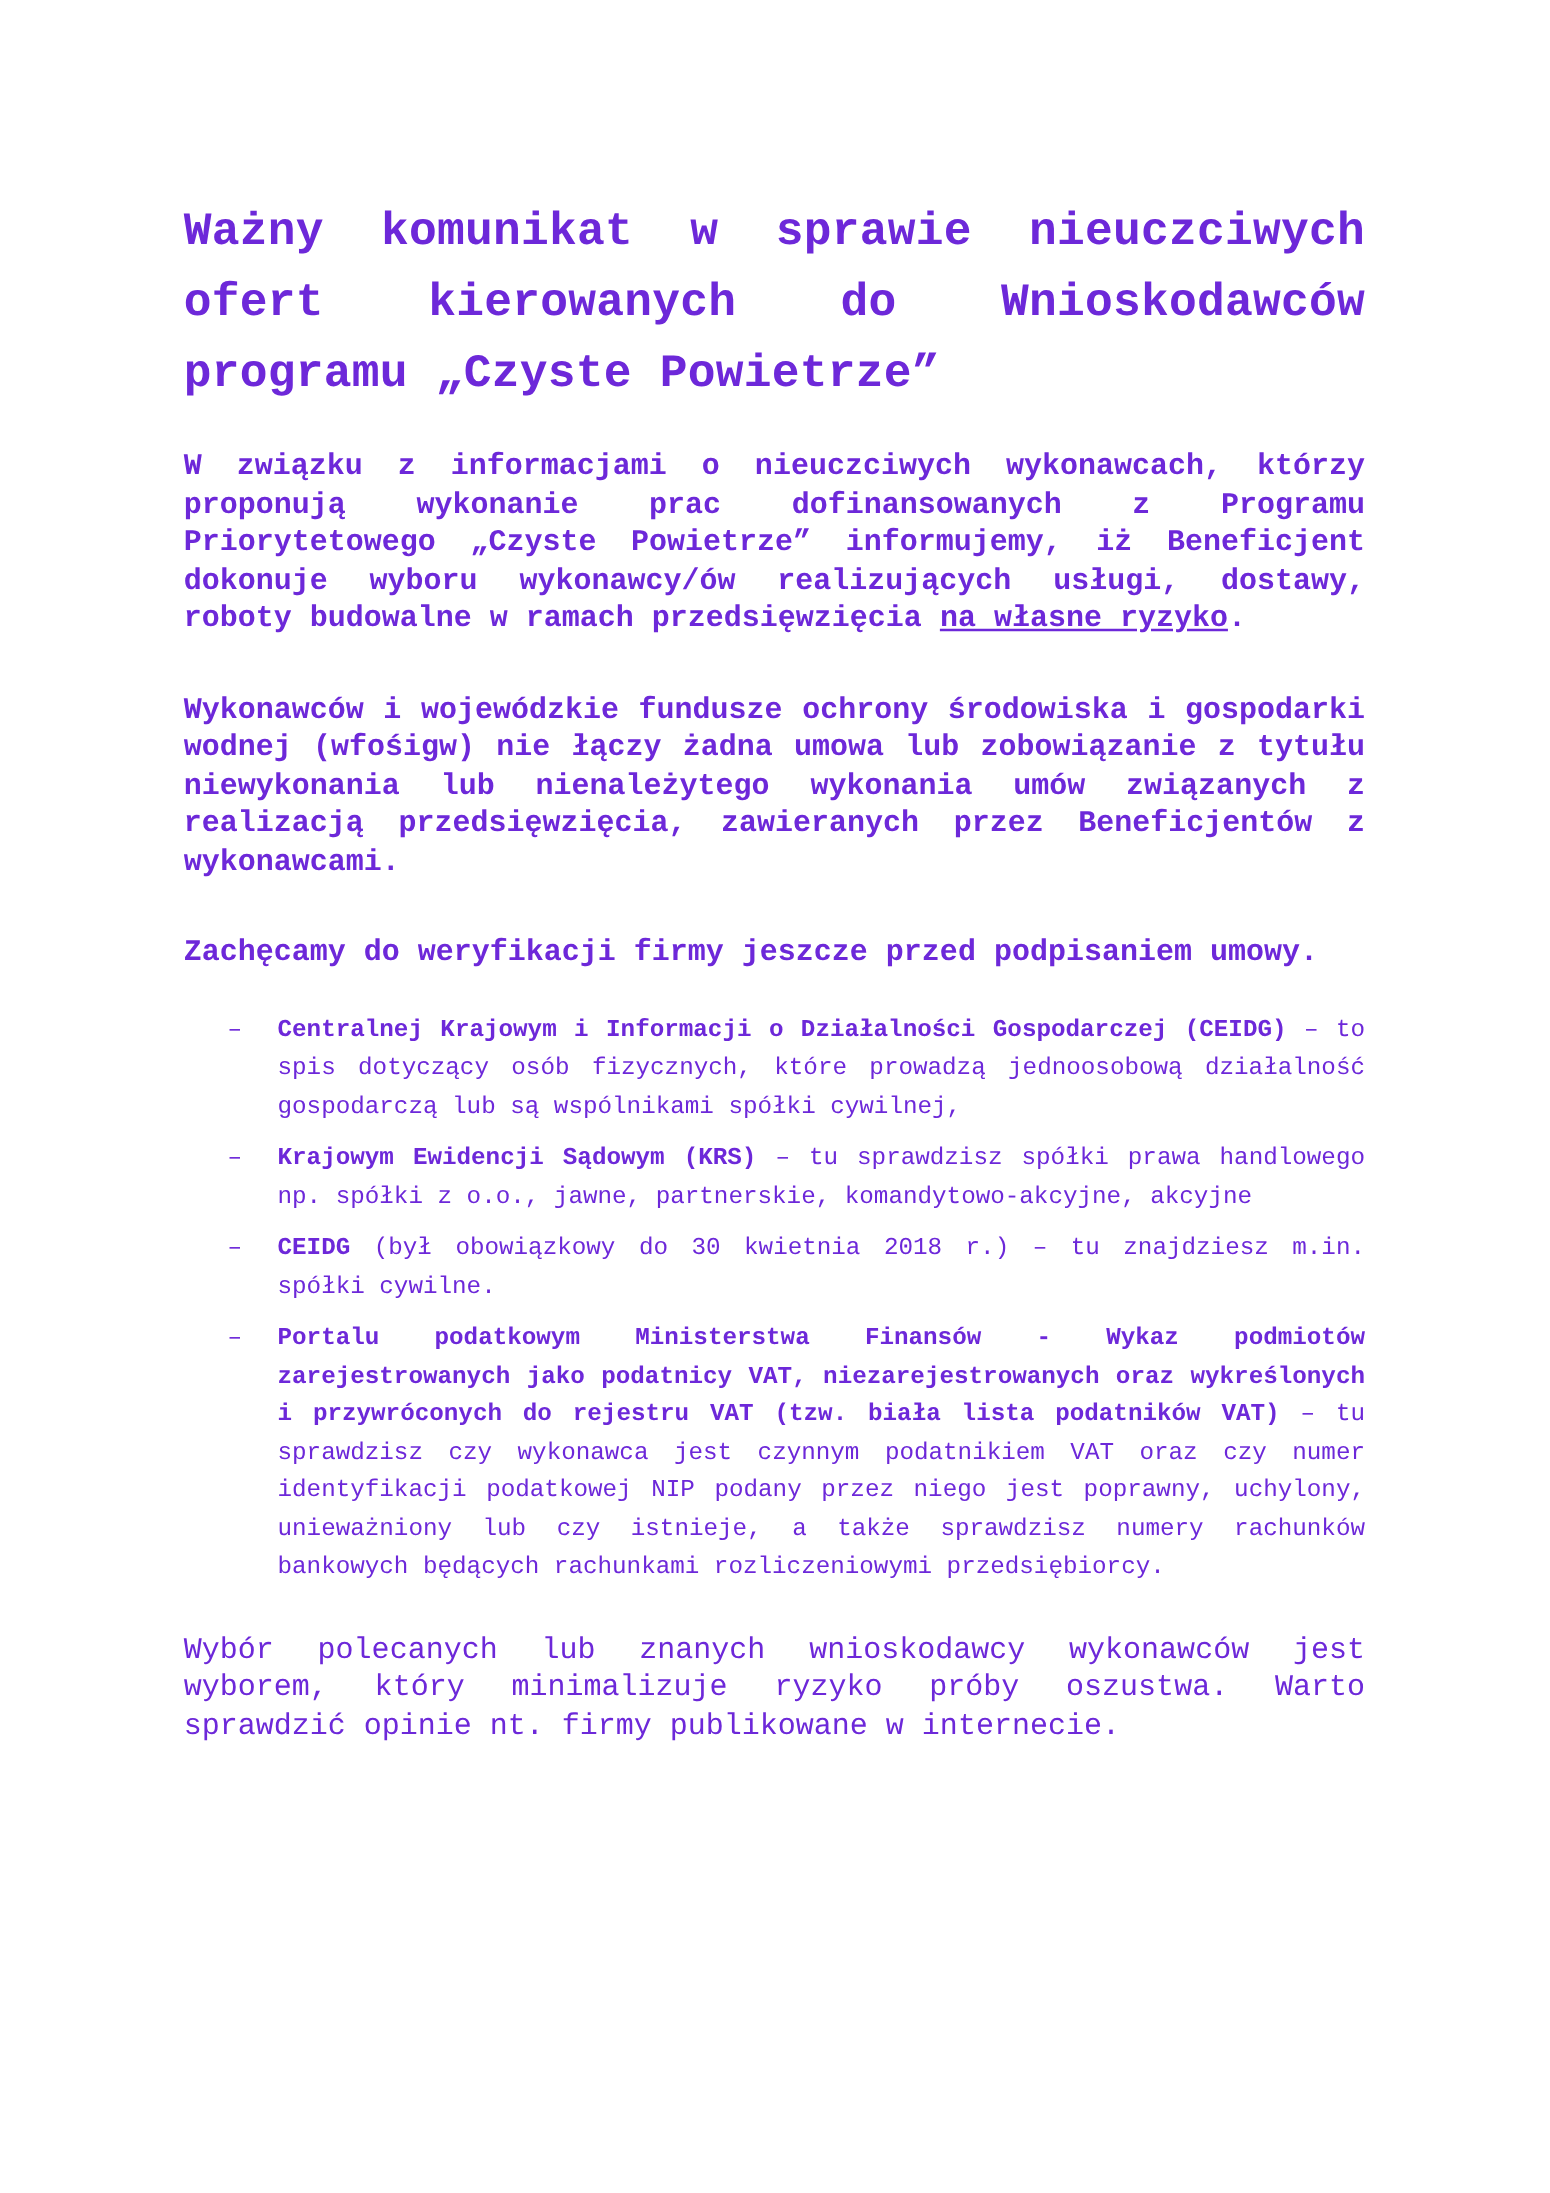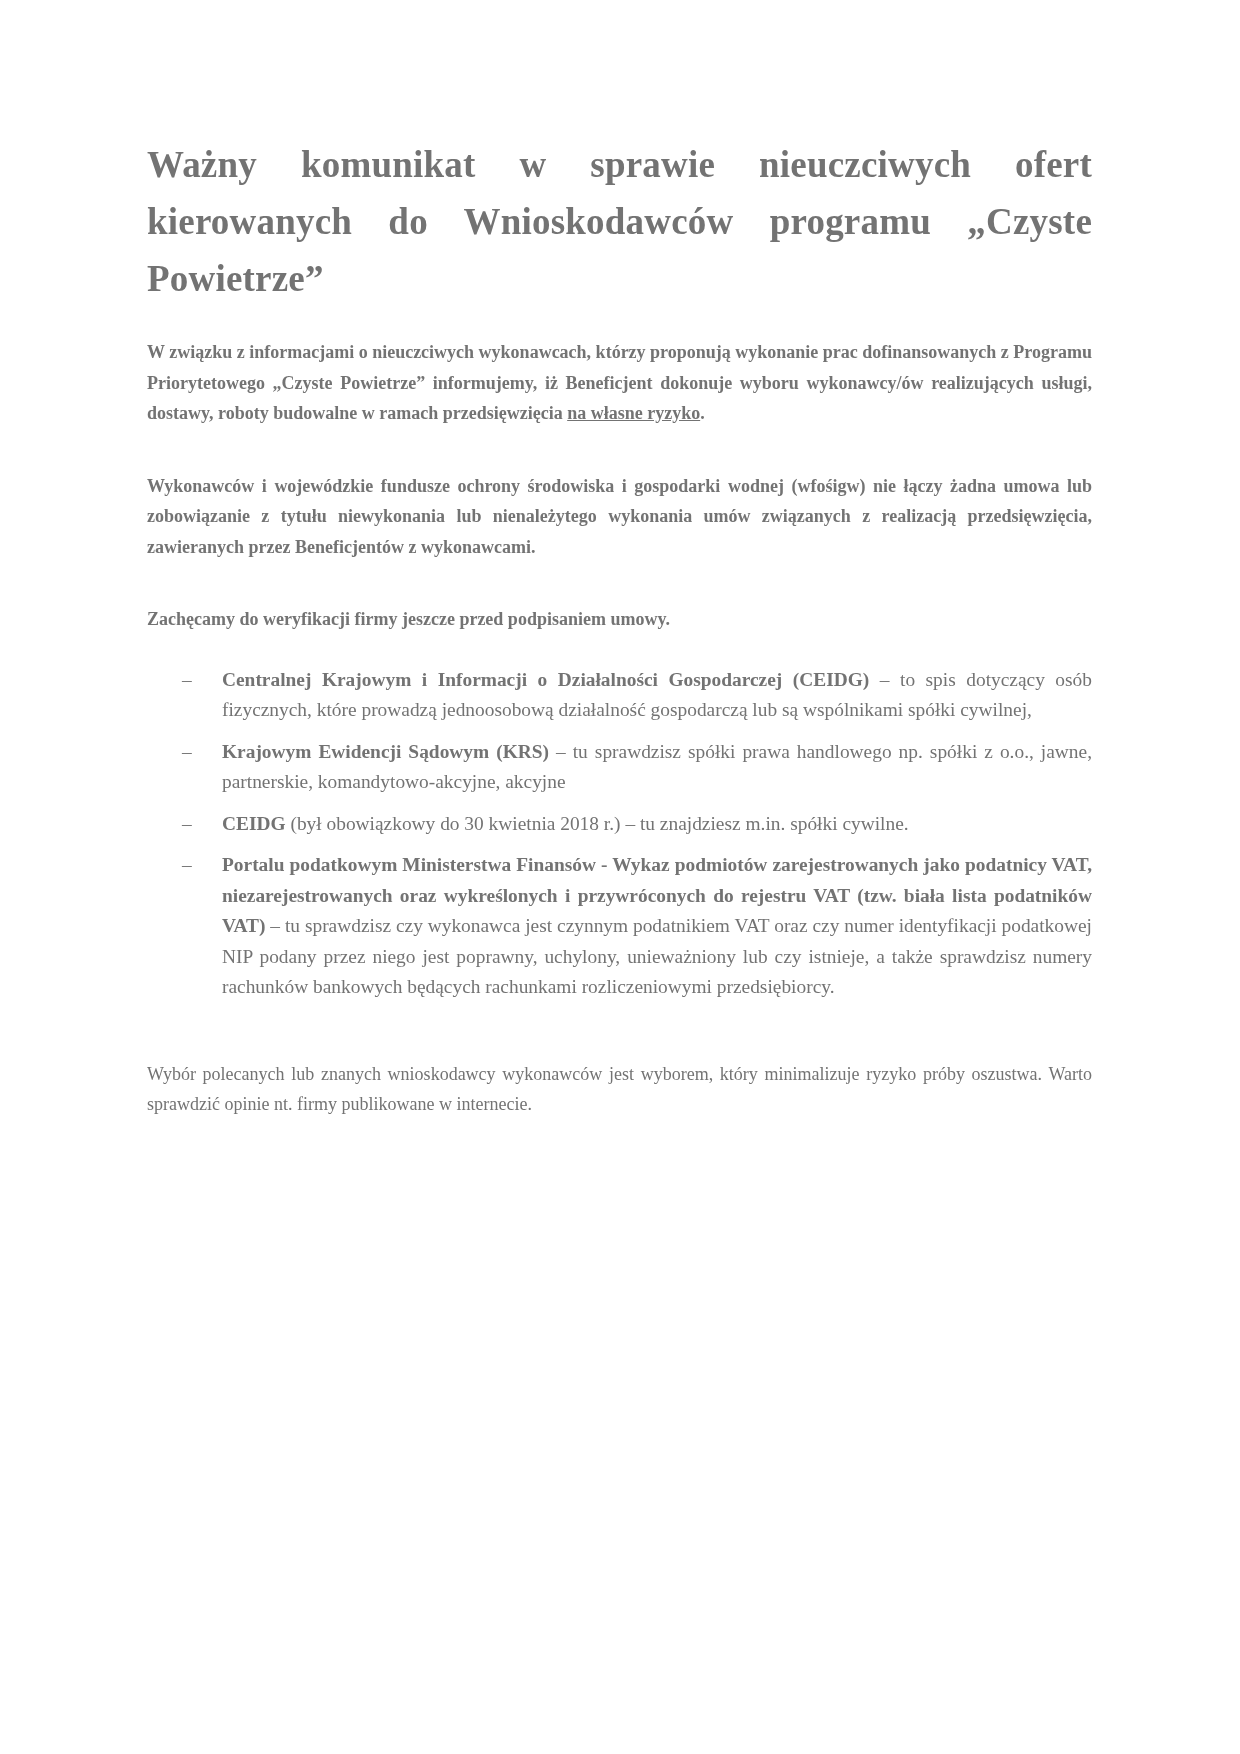--- a/index.html
+++ b/index.html
@@ -1,34 +1,34 @@
 <!DOCTYPE html>
 <html><head>
 <meta charset="utf-8">
 <style>
   html, body { margin: 0; padding: 0; background: #ffffff; }
   body { width: 1240px; height: 1754px; position: relative; overflow: hidden; }
   .page {
-    position: absolute; left: 147px; top: 136px; width: 945px;
-    color: #737373;
-    font-family: Liberation Serif, serif;
+    position: absolute; left: 147px; top: 158px; width: 945px;
+    color: #6d28d9;
+    font-family: Liberation Mono, monospace;
   }
   .title {
     font-size: 37px; font-weight: bold; line-height: 57px;
     text-align: justify; text-align-last: left; margin: 0 0 30px 0;
     letter-spacing: 0.2px;
   }
-  p { margin: 0; font-size: 18px; line-height: 30.5px; text-align: justify; }
+  p { margin: 0; font-size: 24px; line-height: 30.5px; text-align: justify; }
   .bold { font-weight: bold; }
   .gap { margin-top: 42px; }
   .u { text-decoration: underline; }
   ul.reg { list-style: none; margin: 30px 0 0 0; padding: 0; }
   ul.reg li { position: relative; padding-left: 75px; margin-bottom: 11px; font-size: 19.4px; line-height: 30.5px; text-align: justify; }
   ul.reg li .dash { position: absolute; left: 35px; top: 0; }
-  .closing { margin-top: 56px; }
+  .closing { margin-top: 37px; }
 </style>
 </head>
 <body>
 
 <div class="page">
   <h1 class="title">Ważny komunikat w sprawie nieuczciwych ofert kierowanych do Wnioskodawców programu „Czyste Powietrze”</h1>
 
   <p class="bold"><span>W związku z informacjami o nieuczciwych wykonawcach, którzy proponują wykonanie prac dofinansowanych z Programu Priorytetowego  „Czyste Powietrze” informujemy, iż Beneficjent dokonuje wyboru wykonawcy/ów realizujących usługi, dostawy, roboty budowalne w ramach przedsięwzięcia </span><span class="u">na własne ryzyko</span><span>.</span></p>
 
   <p class="bold gap">Wykonawców i wojewódzkie fundusze ochrony środowiska i gospodarki wodnej (wfośigw) nie łączy żadna umowa lub zobowiązanie z tytułu niewykonania lub nienależytego wykonania umów związanych z realizacją przedsięwzięcia, zawieranych przez Beneficjentów z wykonawcami.</p>

